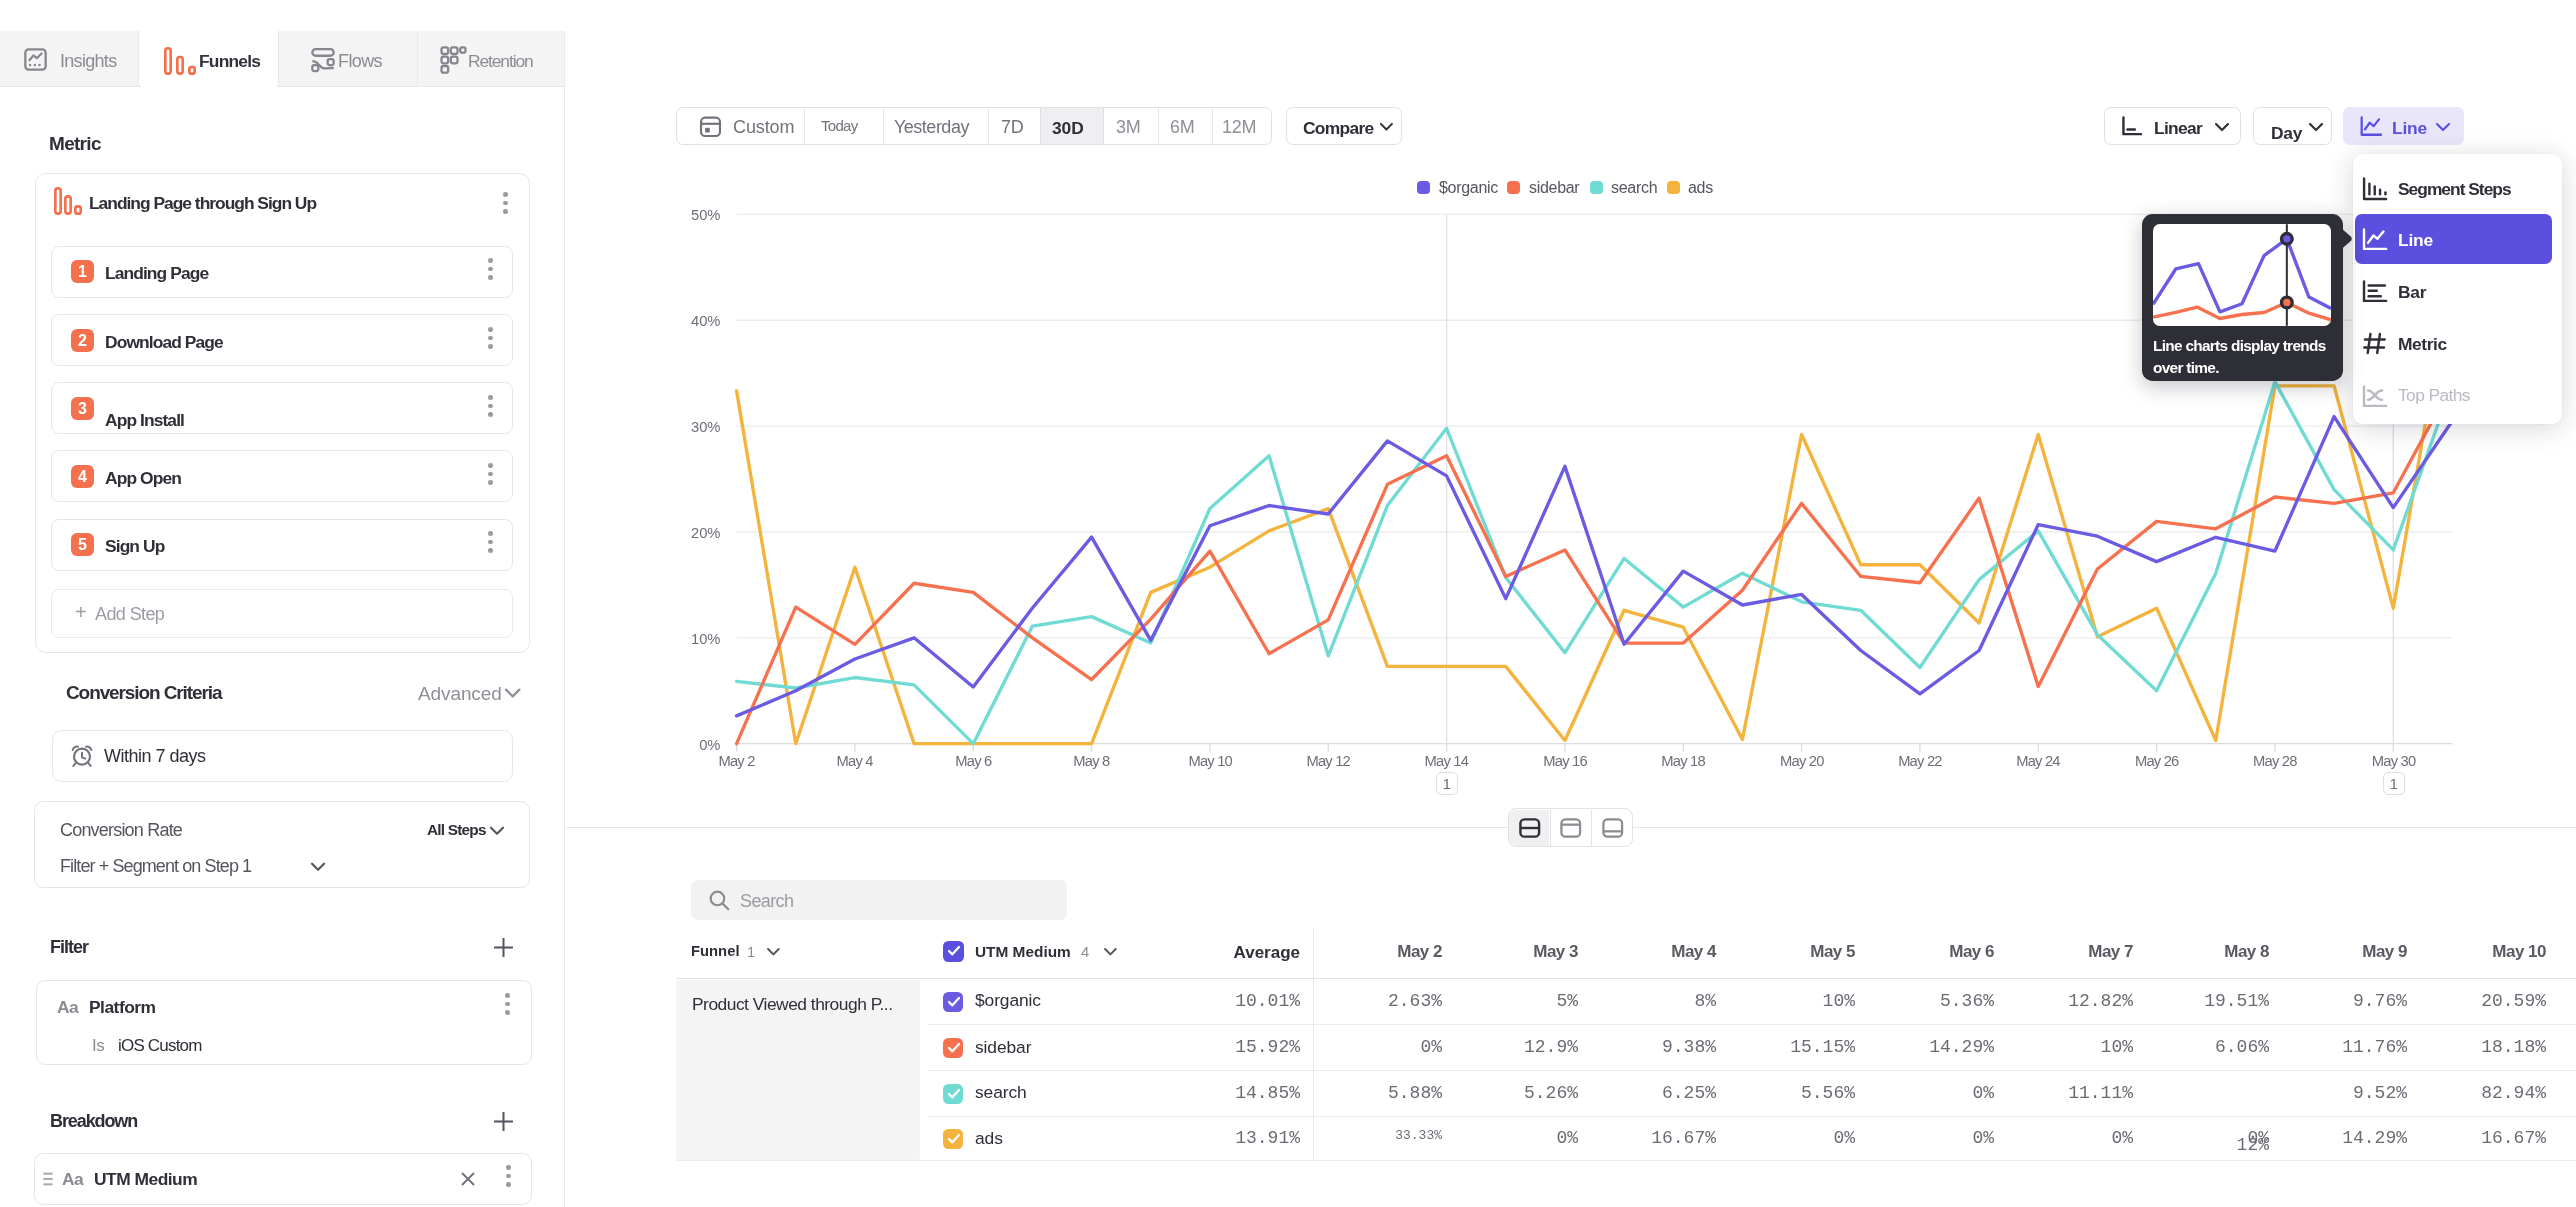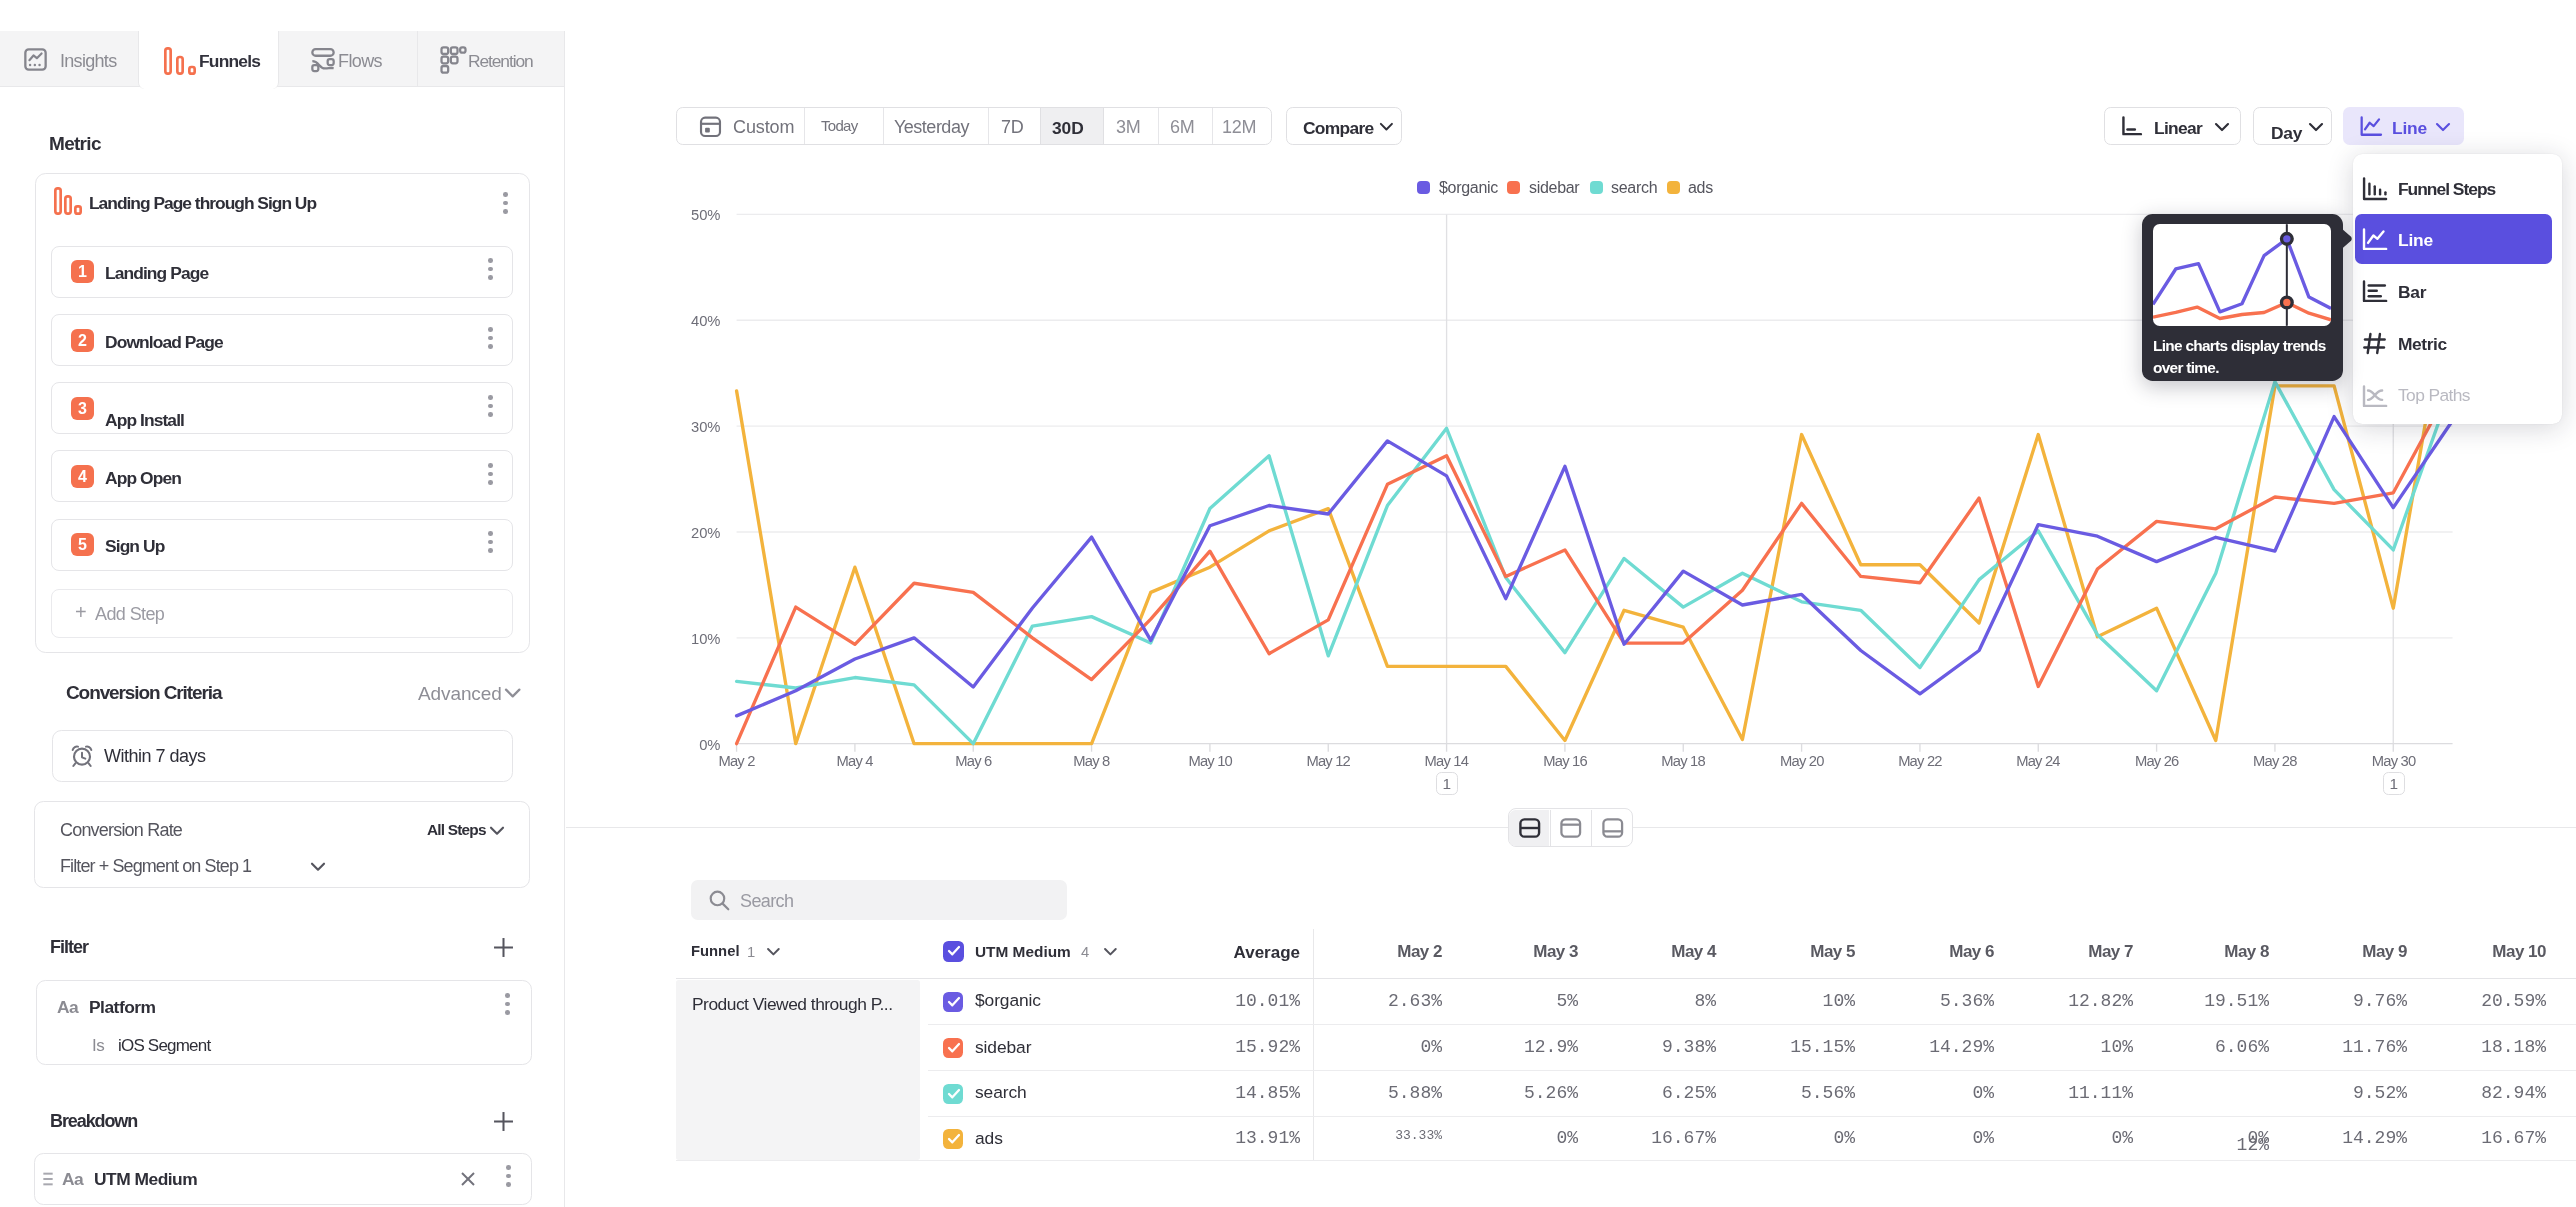--- a/index.html
+++ b/index.html
@@ -164,21 +164,21 @@
     </svg>
   <div class="card" style="left:36px;top:949px;width:496px;height:85px;"></div>
   <div class="abs" style="left:57px;top:966px;font-size:17.4px;font-weight:700;letter-spacing:-0.5px;color:#8b8b92;">Aa</div>
   <div class="abs" style="left:89px;top:966px;font-size:17.4px;font-weight:700;letter-spacing:-0.5px;color:#2f2f38;">Platform</div>
   <div class="abs" style="left:505px;top:962px;height:27px;">
       <i class="dot3" style="top:0;"></i>
       <i class="dot3" style="top:8.7px;"></i>
       <i class="dot3" style="top:17.4px;"></i>
     </div>
   <div class="abs" style="left:92px;top:1005px;font-size:17px;letter-spacing:-0.4px;color:#8b8b92;">Is</div>
-  <div class="abs" style="left:118px;top:1005px;font-size:17px;letter-spacing:-0.8px;color:#2f2f38;">iOS Segment</div>
+  <div class="abs" style="left:118px;top:1005px;font-size:17px;letter-spacing:-0.8px;color:#2f2f38;">iOS Custom</div>
 
   <div class="abs" style="left:50px;top:1080px;font-size:18px;font-weight:700;letter-spacing:-1.1px;color:#2f2f38;">Breakdown</div>
   <svg class="abs" style="left:492px;top:1079px;" width="23" height="23" viewBox="0 0 34 34">
       <line x1="17" y1="3" x2="17" y2="31" stroke="#55555e" stroke-width="3"></line>
       <line x1="3" y1="17" x2="31" y2="17" stroke="#55555e" stroke-width="3"></line>
     </svg>
   <div class="card" style="left:34px;top:1122px;width:498px;height:52px;"></div>
   <svg class="abs" style="left:42px;top:1140px;" width="12" height="16" viewBox="0 0 18 24">
       <line x1="2" y1="4" x2="16" y2="4" stroke="#a8a8af" stroke-width="3"></line>
       <line x1="2" y1="12" x2="16" y2="12" stroke="#a8a8af" stroke-width="3"></line>
@@ -445,21 +445,21 @@
   <div class="abs mono" style="left:2412px;top:1097px;width:134px;font-size:18px;color:#6b6b74;text-align:right;">16.67%</div>
 
   <div class="abs" style="left:2353px;top:123px;width:209px;height:270px;background:#fff;border-radius:9.4px;box-shadow:0 4px 27px rgba(30,30,50,0.18), 0 0 1.3px rgba(30,30,50,0.10);"></div>
   <svg class="abs" style="left:2362px;top:146px;" width="25.5" height="24" viewBox="0 0 38 36">
       <polyline points="3,2 3,33 36,33" fill="none" stroke="#2f2f38" stroke-width="3.6" stroke-linecap="round" stroke-linejoin="round"></polyline>
       <line x1="11" y1="10" x2="11" y2="26" stroke="#2f2f38" stroke-width="3.6" stroke-linecap="round"></line>
       <line x1="19" y1="14" x2="19" y2="26" stroke="#2f2f38" stroke-width="3.6" stroke-linecap="round"></line>
       <line x1="27" y1="19" x2="27" y2="26" stroke="#2f2f38" stroke-width="3.6" stroke-linecap="round"></line>
       <line x1="35" y1="23" x2="35" y2="26" stroke="#2f2f38" stroke-width="3.6" stroke-linecap="round"></line>
     </svg>
-  <div class="abs" style="left:2398px;top:148px;font-size:17.4px;font-weight:700;letter-spacing:-1px;color:#2f2f38;">Funnel Steps</div>
+  <div class="abs" style="left:2398px;top:148px;font-size:17.4px;font-weight:700;letter-spacing:-1px;color:#2f2f38;">Segment Steps</div>
 
   <div class="abs" style="left:2355px;top:183px;width:197px;height:50px;background:#5a4fdf;border-radius:6.7px;"></div>
   <svg class="abs" style="left:2362px;top:197px;" width="25.5" height="23" viewBox="0 0 38 34">
       <polyline points="3,2 3,31 36,31" fill="none" stroke="#fff" stroke-width="3.6" stroke-linecap="round" stroke-linejoin="round"></polyline>
       <polyline points="9,22 17,11 23,16 32,5" fill="none" stroke="#fff" stroke-width="3.6" stroke-linecap="round" stroke-linejoin="round"></polyline>
     </svg>
   <div class="abs" style="left:2398px;top:199px;font-size:17.4px;font-weight:700;letter-spacing:-0.2px;color:#fff;">Line</div>
 
   <svg class="abs" style="left:2362px;top:249px;" width="25.5" height="23" viewBox="0 0 38 34">
       <polyline points="3,2 3,31 36,31" fill="none" stroke="#2f2f38" stroke-width="3.6" stroke-linecap="round" stroke-linejoin="round"></polyline>

